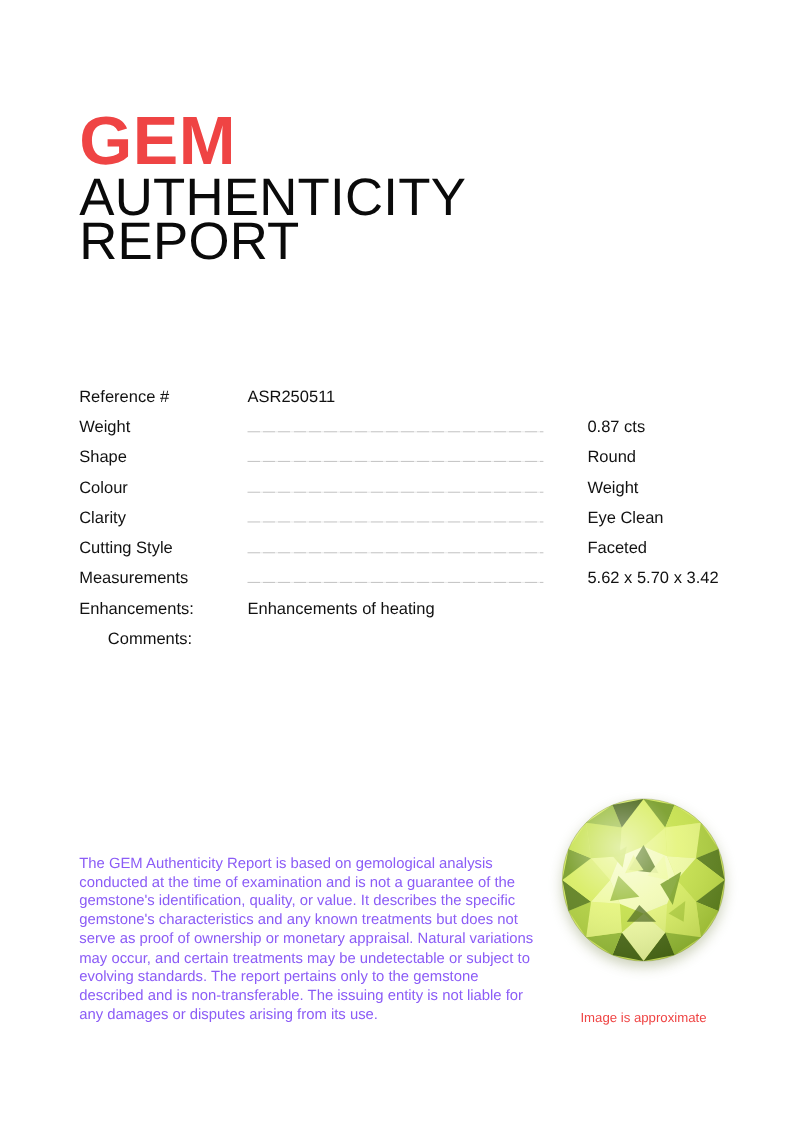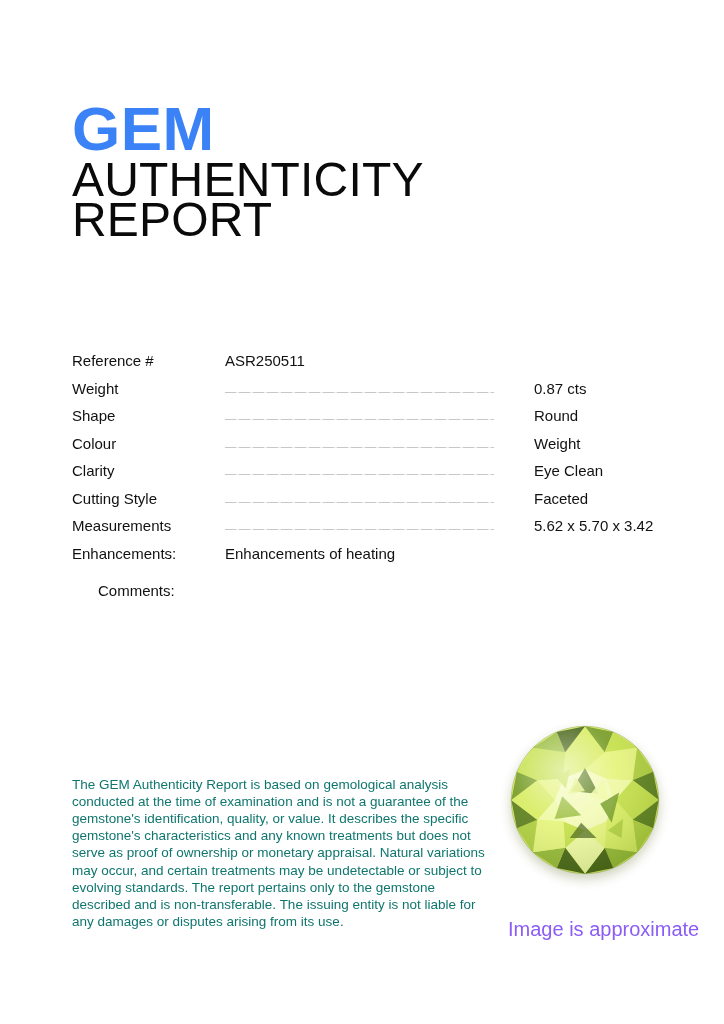--- a/index.html
+++ b/index.html
@@ -8,54 +8,54 @@
     width:724px;height:1024px;background:#ffffff;position:relative;
     font-family:"Liberation Sans","DejaVu Sans",sans-serif;color:#111;
     overflow:hidden;
   }
   .page{position:absolute;inset:0;background:#fff;}
 
   
   .titleblock{position:absolute;left:72px;top:98px;}
   .titleblock h1{
     margin:0;font-size:62px;line-height:62px;font-weight:bold;
-    letter-spacing:0.5px;color:#3b82f6;
+    letter-spacing:0.5px;color:#ef4444;
   }
   .titleblock h2{
     margin:0;font-size:48px;line-height:40px;font-weight:400;
     width:300px;color:#0a0a0a;letter-spacing:0.2px;
   }
 
   
   .fields{position:absolute;left:72px;top:347px;width:584px;}
   .row{display:flex;align-items:center;height:27.5px;font-size:15px;gap:32px;}
   .f-label{width:121px;flex:0 0 121px;white-space:nowrap;}
   .f-leader{
     flex:1 1 auto;height:1px;align-self:center;margin-right:8px;
     transform:translateY(4px);
     background:repeating-linear-gradient(90deg,#c7c7c7 0 11px,#ececec 11px 14px);
   }
   .f-value{white-space:nowrap;}
   .row.leader .f-value{width:122px;flex:0 0 122px;}
   .row.indent{padding-left:26px;}
-  .row.gap{margin-top:10px;}
+  .row.gap{}
 
   
   .disclaimer{
     position:absolute;left:72px;top:762px;width:414px;
-    font-size:13.5px;line-height:17.2px;color:#0f766e;
+    font-size:13.5px;line-height:17.2px;color:#8b5cf6;
   }
 
   
   .gemfig{position:absolute;left:508px;top:724px;width:154px;text-align:center;}
   .gemfig svg{
     width:152px;height:152px;display:block;margin:0 auto;
     filter:drop-shadow(0 5px 6px rgba(140,150,100,0.45));
   }
-  .gemcaption{margin-top:42px;font-size:20px;color:#8b5cf6;white-space:nowrap;}
+  .gemcaption{margin-top:42px;font-size:12px;color:#ef4444;white-space:nowrap;}
 </style>
 </head>
 <body>
 
 <div class="page">
 
   <div class="titleblock">
     <h1>GEM</h1>
     <h2>AUTHENTICITY REPORT</h2>
   </div>

